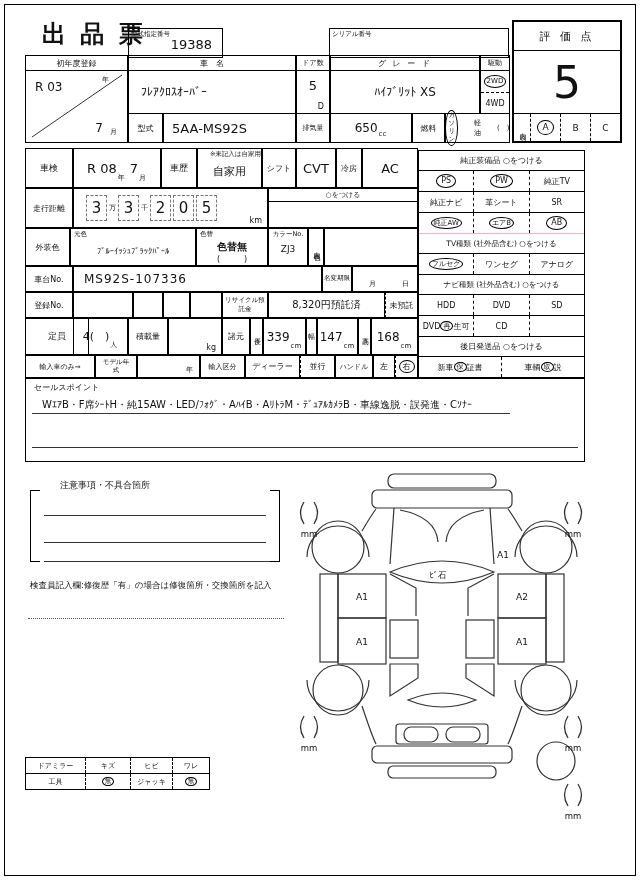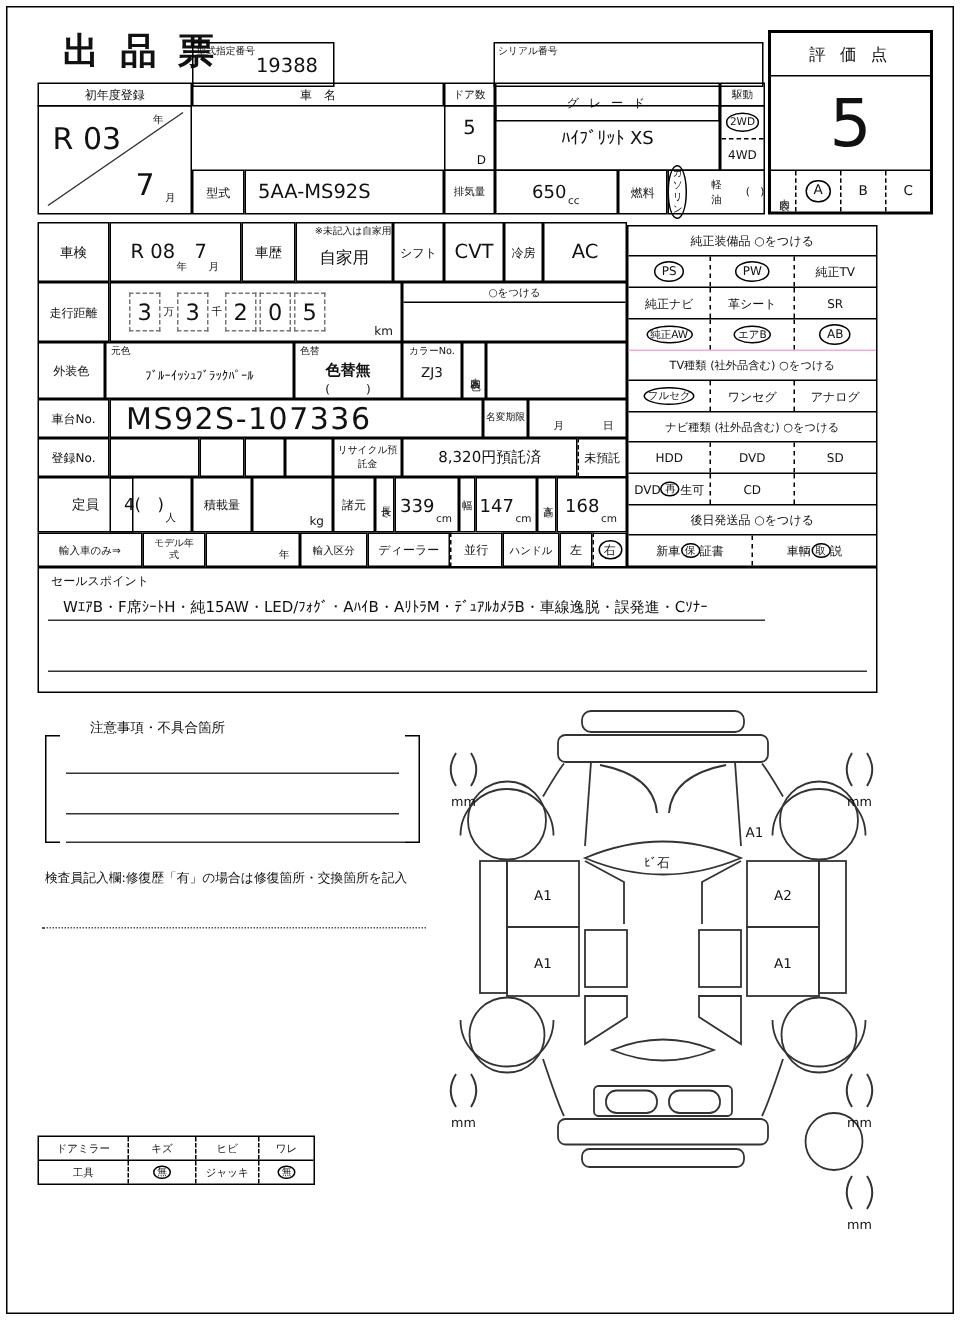--- a/index.html
+++ b/index.html
@@ -5,21 +5,21 @@
   *{margin:0;padding:0;box-sizing:border-box}
   html,body{background:#e8e8e8}
   body{font-family:"DejaVu Sans",sans-serif;color:#111}
   #sheet{position:relative;width:640px;height:880px;background:#fff;margin:0 auto;overflow:hidden}
   .a{position:absolute}
   .b{border:1px solid #000}
   .b2{border:2px solid #000}
   .fx{display:flex;align-items:center;justify-content:center}
   .col{flex-direction:column}
   .s6{font-size:6.5px}.s7{font-size:7px}.s8{font-size:8px}.s9{font-size:9px}.s10{font-size:10px}
-  .s11{font-size:11px}.s12{font-size:12px}.s13{font-size:13px}.s14{font-size:20px}
+  .s11{font-size:11px}.s12{font-size:12px}.s13{font-size:13px}.s14{font-size:12px}
   .u{font-size:7px;align-self:flex-end;padding:0 1px 4px 1px}
   .vt{writing-mode:vertical-rl;text-orientation:upright;letter-spacing:1px;line-height:1}
   .c{display:inline-block;border:1.5px solid #000;border-radius:50%;padding:1px 4px;line-height:1.2}
   .dg{width:21px;height:26px;border:1px dashed #777;display:flex;align-items:center;justify-content:center;font-size:15px}
   .dr{border-right:1px dashed #000}
   .db{border-bottom:1px dashed #000}
   .ln{border-top:1px solid #333}
   .dot{border-top:1.5px dotted #555}
   .wrap2{width:30px;line-height:1.15;text-align:center;word-break:break-all}
   svg text{font-family:"DejaVu Sans",sans-serif}
@@ -58,26 +58,27 @@
   <div class="a b" style="left:25px;top:70px;width:103px;height:73px">
     <svg class="a" style="left:0;top:0" width="101" height="71">
         <line x1="6" y1="66" x2="96" y2="4" stroke="#333" stroke-width="1"></line>
       </svg>
     <span class="a s14" style="left:9px;top:9px">R 03</span>
     <span class="a s7" style="left:76px;top:4px">年</span>
     <span class="a s14" style="right:24px;bottom:7px">7</span>
     <span class="a s7" style="right:10px;bottom:5px">月</span>
   </div>
   <div class="a b fx s8" style="left:128px;top:55px;width:168px;height:16px">車　名</div>
+  <div class="a b s12" style="left:128px;top:70px;width:168px;height:44px;display:flex;align-items:center;padding-left:12px">ﾌﾚｱｸﾛｽｵｰﾊﾞｰ</div>
   <div class="a b fx s7" style="left:296px;top:55px;width:34px;height:16px">ドア数</div>
   <div class="a b" style="left:296px;top:70px;width:34px;height:44px">
     <div class="fx s13" style="height:28px">5</div>
     <span class="a s8" style="right:5px;bottom:2px">D</span>
   </div>
-  <div class="a b fx s8" style="left:330px;top:55px;width:150px;height:26px;letter-spacing:2px">グ レ ー ド</div>
+  <div class="a b fx s8" style="left:330px;top:55px;width:150px;height:16px;letter-spacing:2px">グ レ ー ド</div>
   <div class="a b fx s12" style="left:330px;top:70px;width:150px;height:44px">ﾊｲﾌﾞﾘｯﾄ XS</div>
   <div class="a b fx s7" style="left:480px;top:55px;width:30px;height:16px">駆動</div>
   <div class="a b" style="left:480px;top:70px;width:30px;height:44px">
     <div class="fx db" style="height:22px">
         <span class="c" style="font-size:7px;padding:1px 2px">2WD</span>
       </div>
     <div class="fx s8" style="height:20px">4WD</div>
   </div>
   <div class="a b fx s8" style="left:128px;top:113px;width:35px;height:30px">型式</div>
   <div class="a b s13" style="left:163px;top:113px;width:133px;height:30px;display:flex;align-items:center;padding-left:8px">5AA-MS92S</div>

